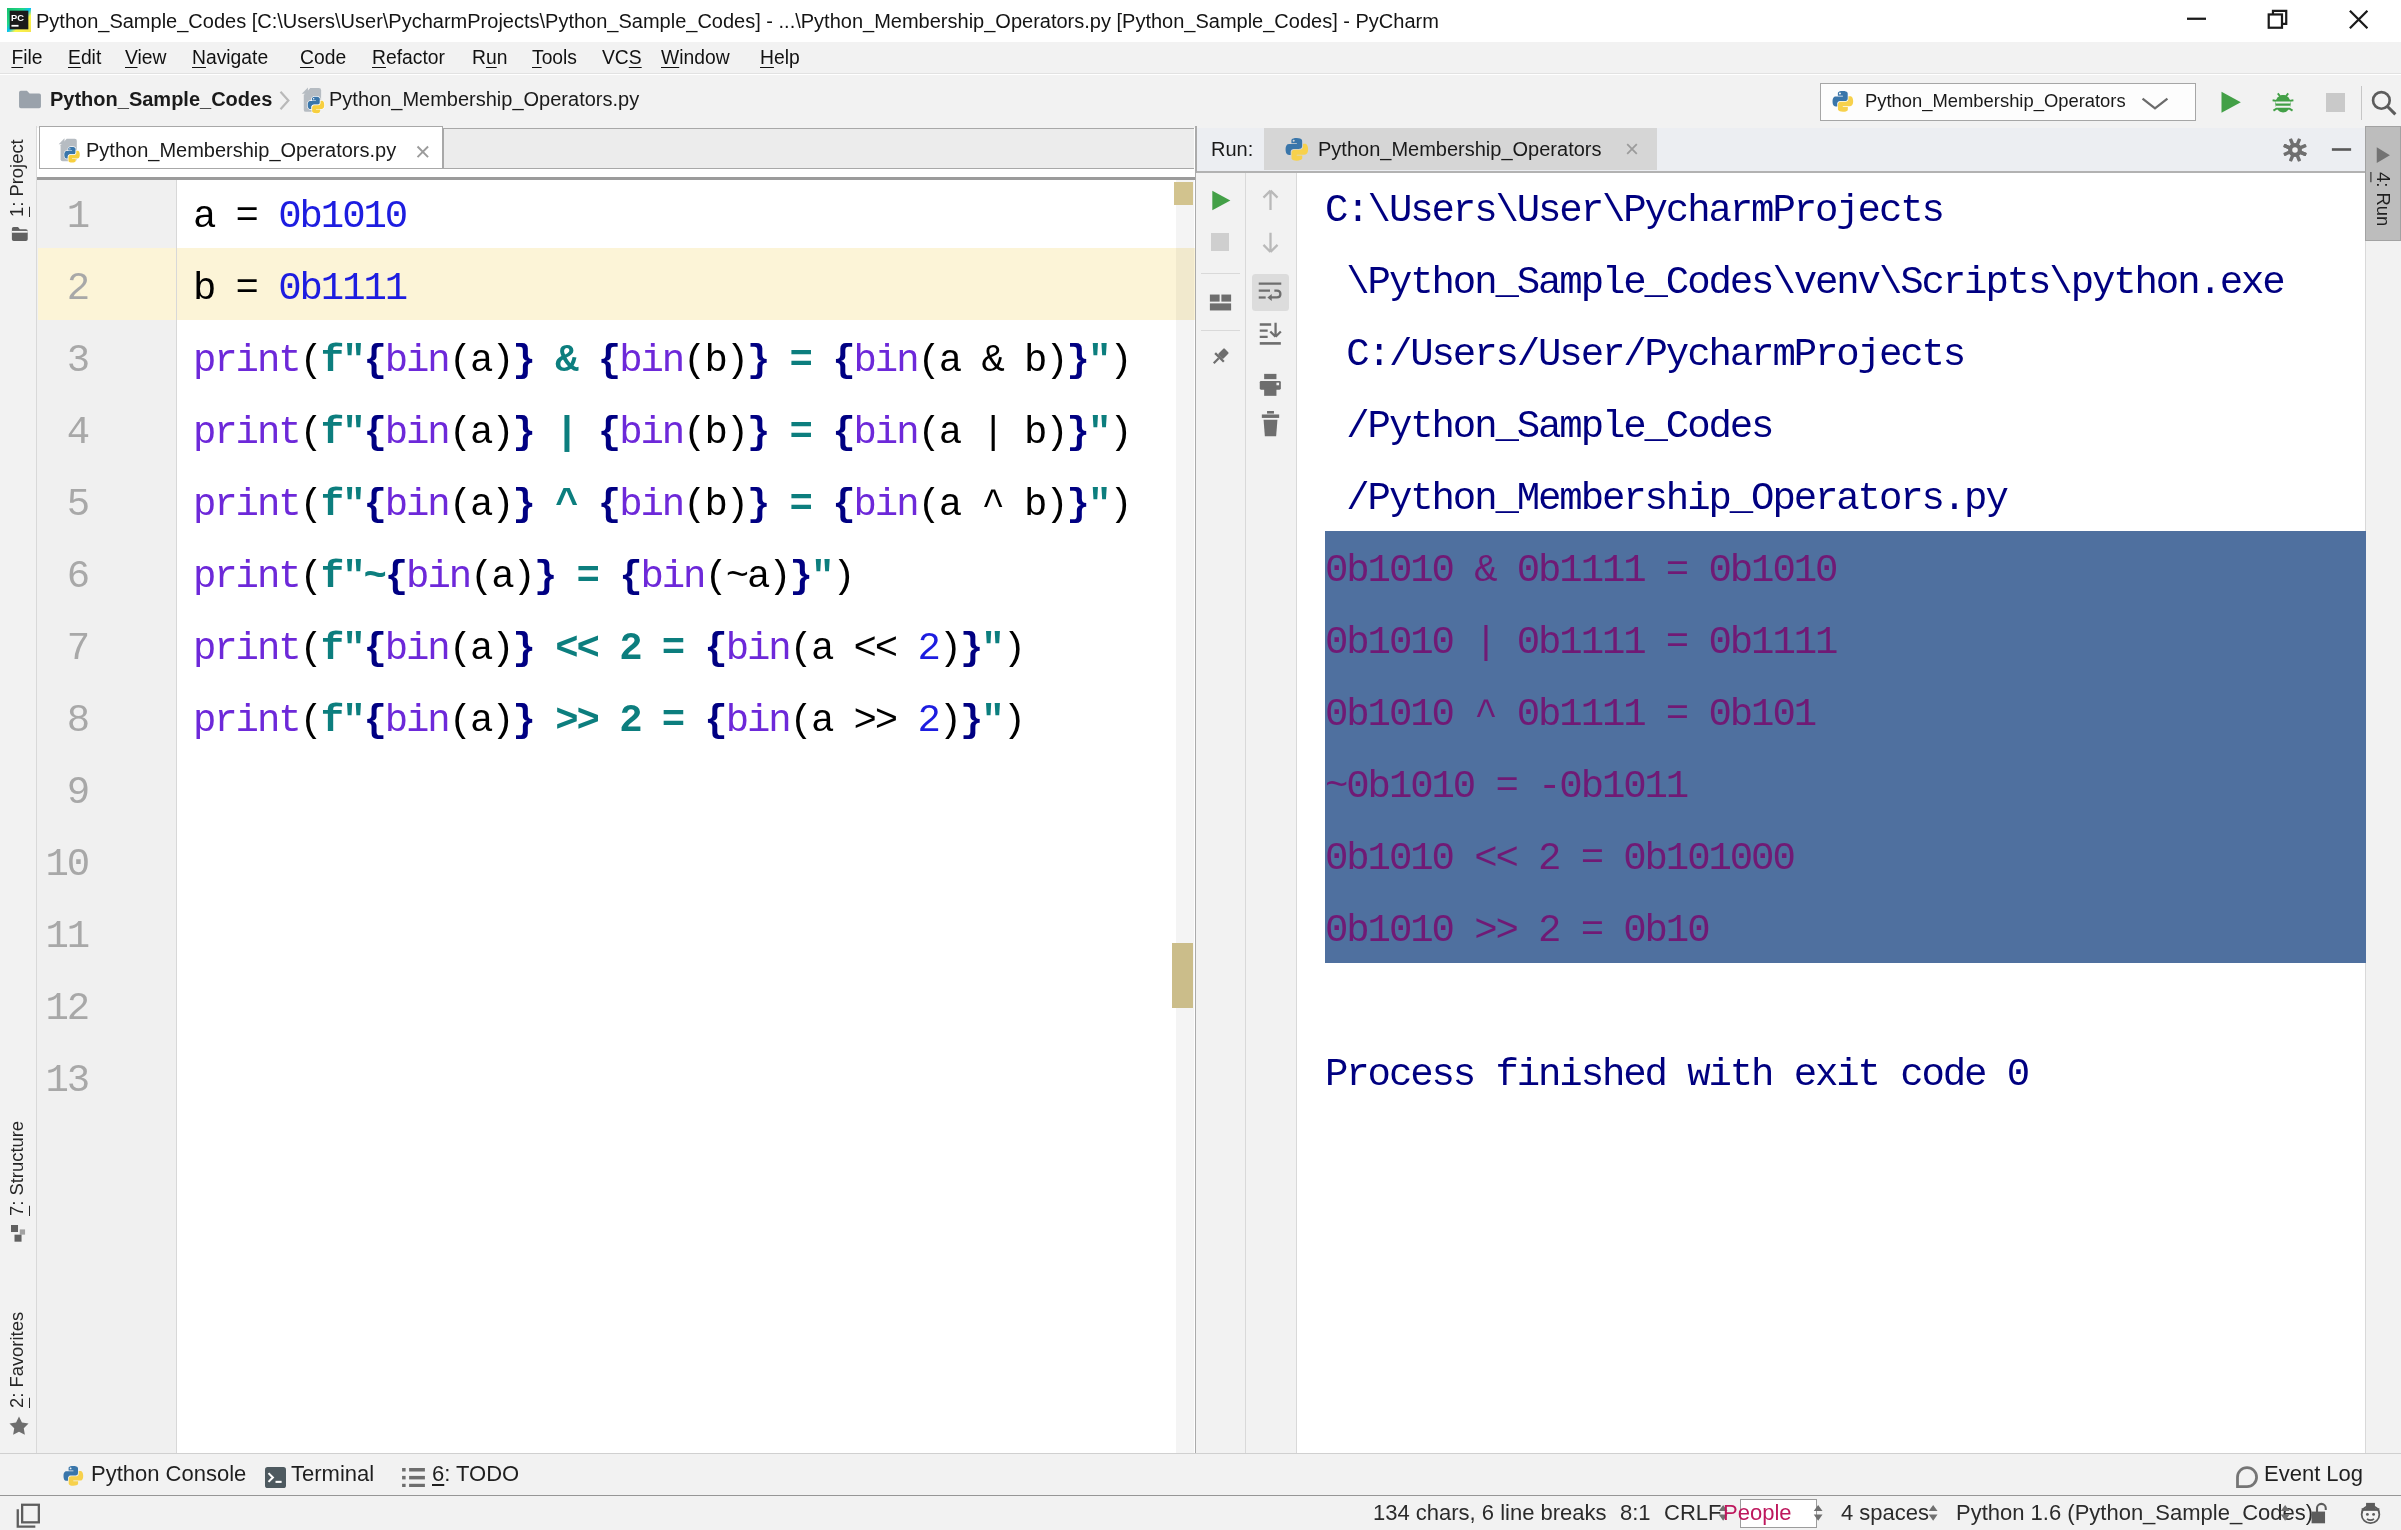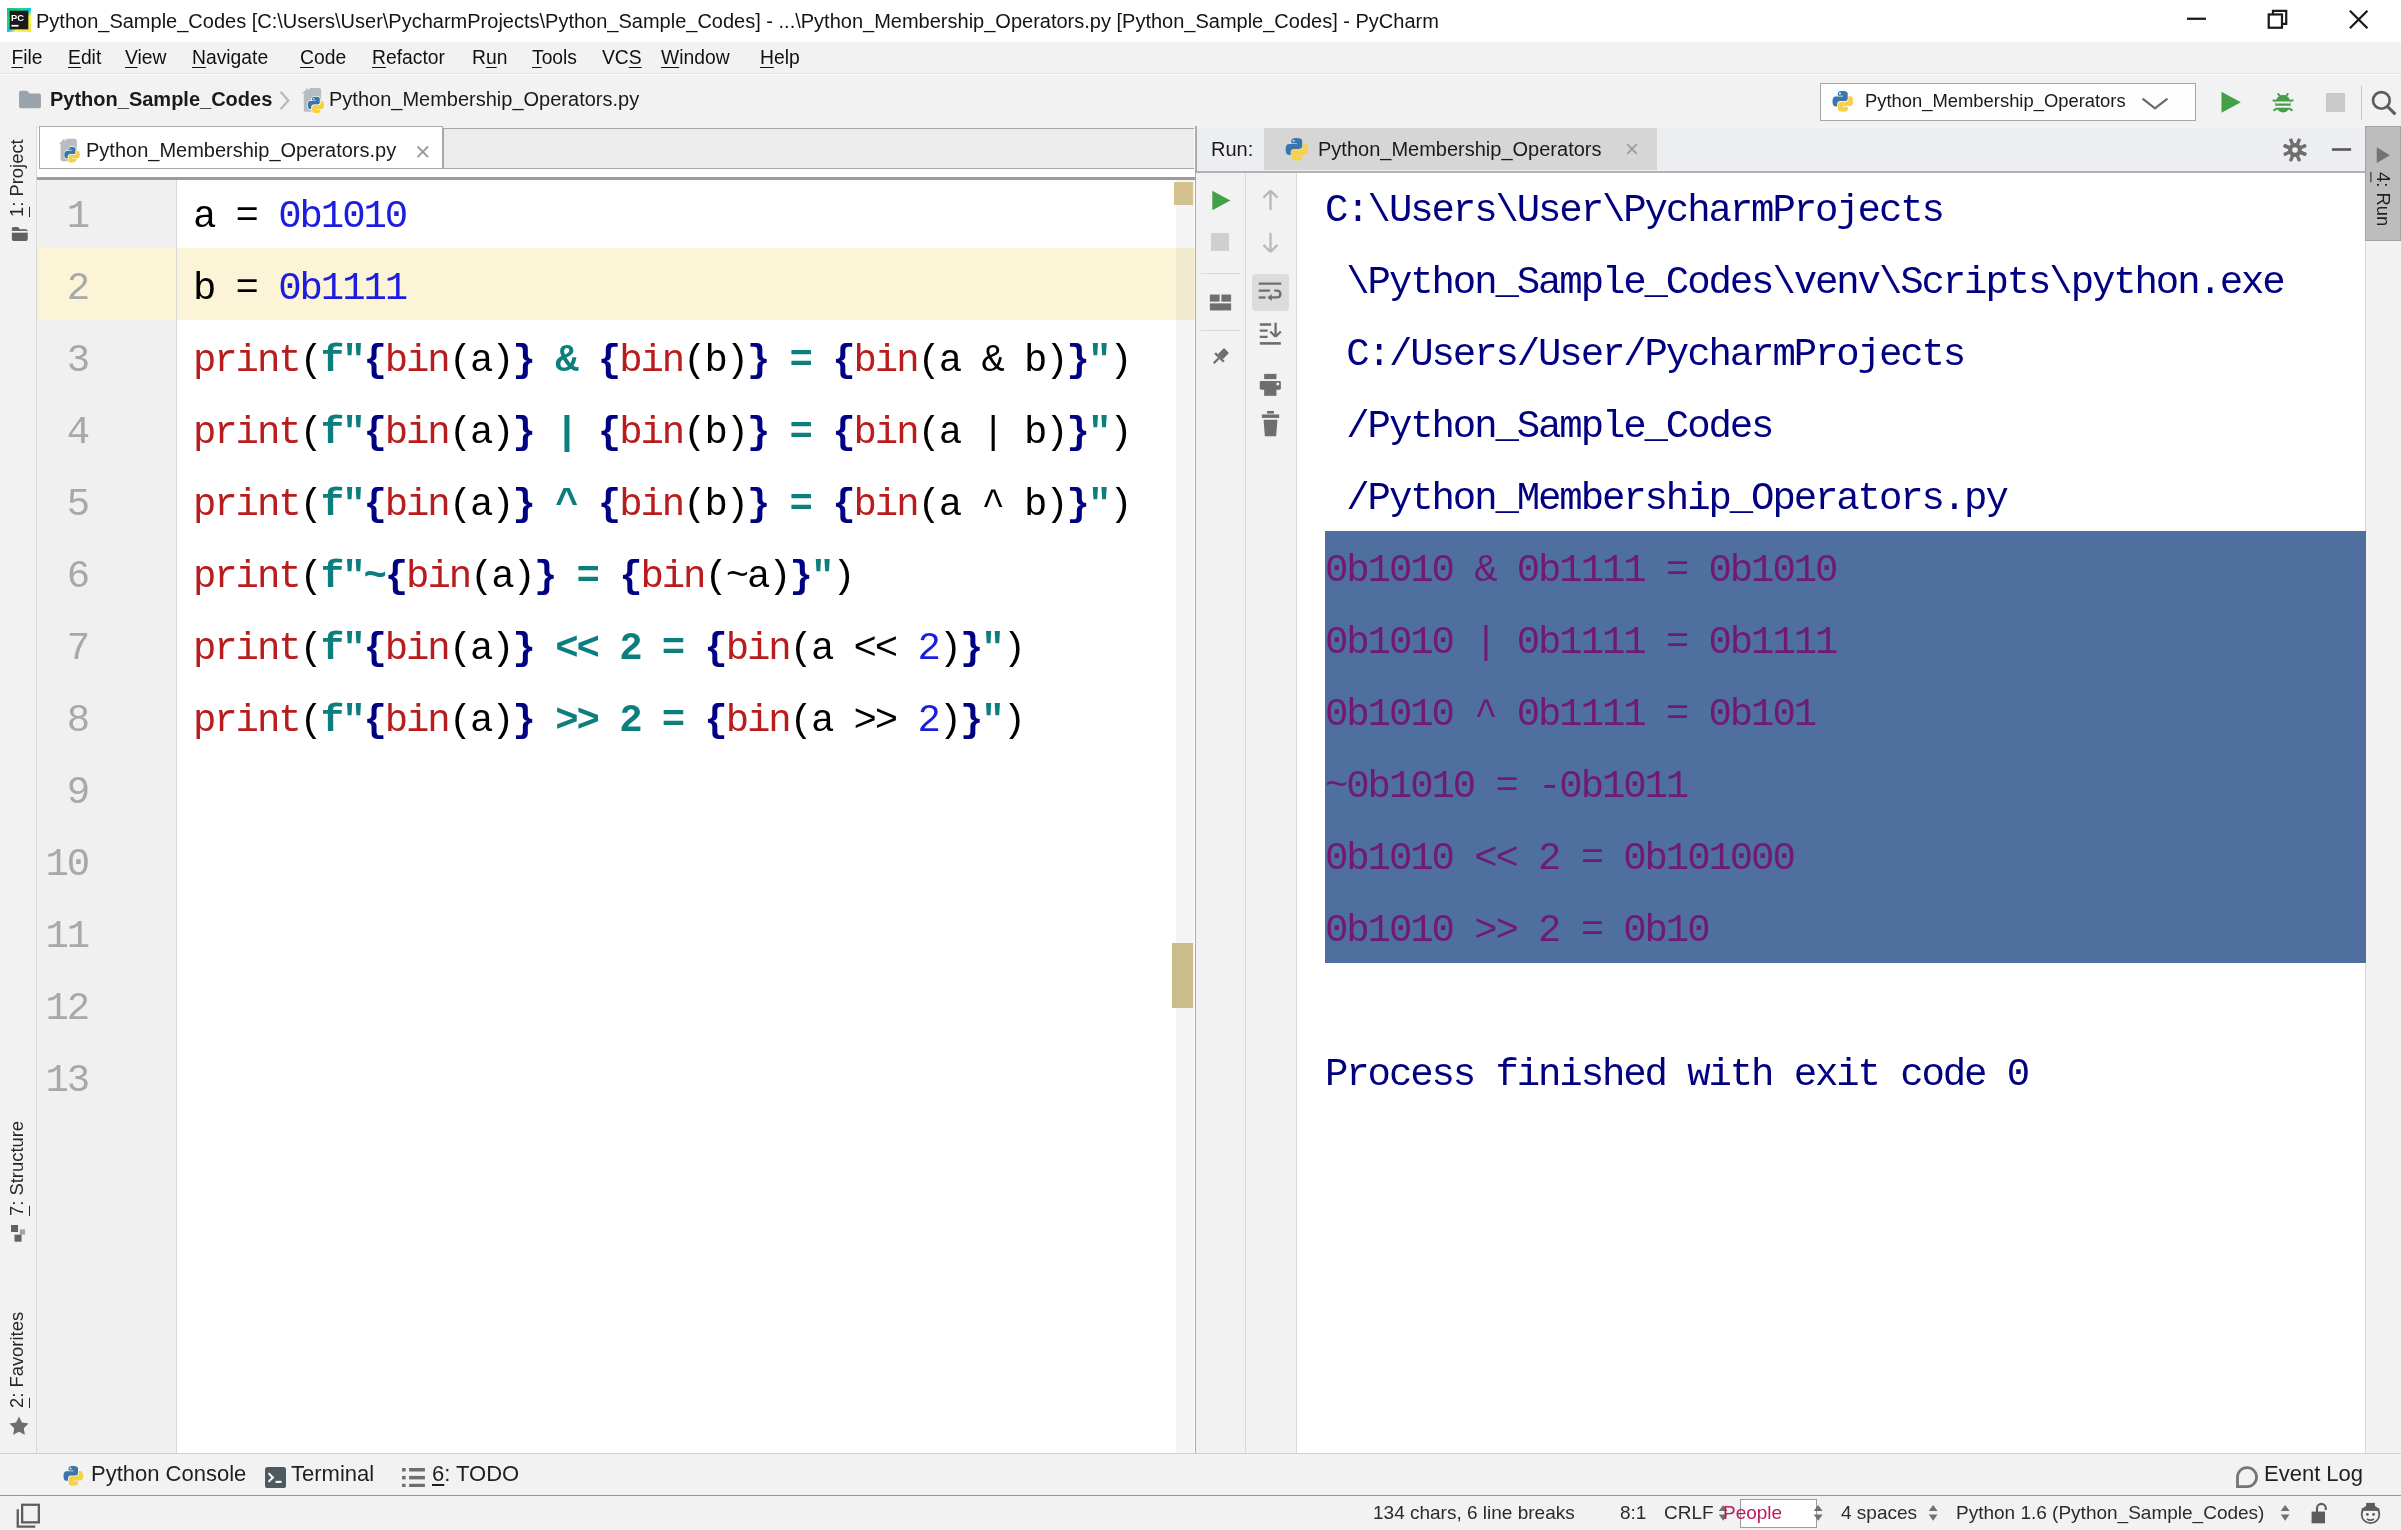--- a/index.html
+++ b/index.html
@@ -1,22 +1,22 @@
 <!DOCTYPE html>
 <html style="font-size:14px"><head><meta charset="utf-8"><style>
 *{margin:0;padding:0;box-sizing:border-box}
 html,body{width:2401px;height:1531px;background:#fff;font-family:"Liberation Sans",sans-serif;overflow:hidden}
 .a{position:absolute}
 pre{font-family:"Liberation Mono",monospace;font-size:39px;line-height:72px;letter-spacing:-2.1px}
-.k{color:#b91c1c}.b{color:#000082;font-weight:bold}.s{color:#0c7e7e;font-weight:bold}.n{color:#1d1de0}
+.k{color:#6d28d9}.b{color:#000082;font-weight:bold}.s{color:#0c7e7e;font-weight:bold}.n{color:#1d1de0}
 .c{color:#000080}.w{color:#701a75}
 .menu-i{position:absolute;top:0;height:32px;line-height:32px;font-size:19.3px;color:#111}
 .vt{writing-mode:vertical-rl;transform:rotate(180deg);font-size:18.4px;color:#262626;line-height:1}
 .vt2{writing-mode:vertical-rl;font-size:18.4px;color:#262626;line-height:1}
-.st{position:absolute;font-size:19px;color:#2b2b2b;line-height:34px;height:34px;top:0}
+.st{position:absolute;font-size:22px;color:#2b2b2b;line-height:34px;height:34px;top:0}
 .bt{position:absolute;font-size:22px;color:#1f1f1f;line-height:40px;height:40px;top:0}
 u{text-underline-offset:2.6px}
 </style></head>
 <body>
 
 <div class="a" style="left:0;top:0;width:2119px;height:42px;background:#fff">
   <svg class="a" style="left:7px;top:8px" width="24" height="24" viewBox="0 0 27 27">
     <defs>
         <linearGradient id="pcg" x1="0" y1="0" x2="1" y2="1">
       <stop offset="0" stop-color="#15c06e"></stop>

